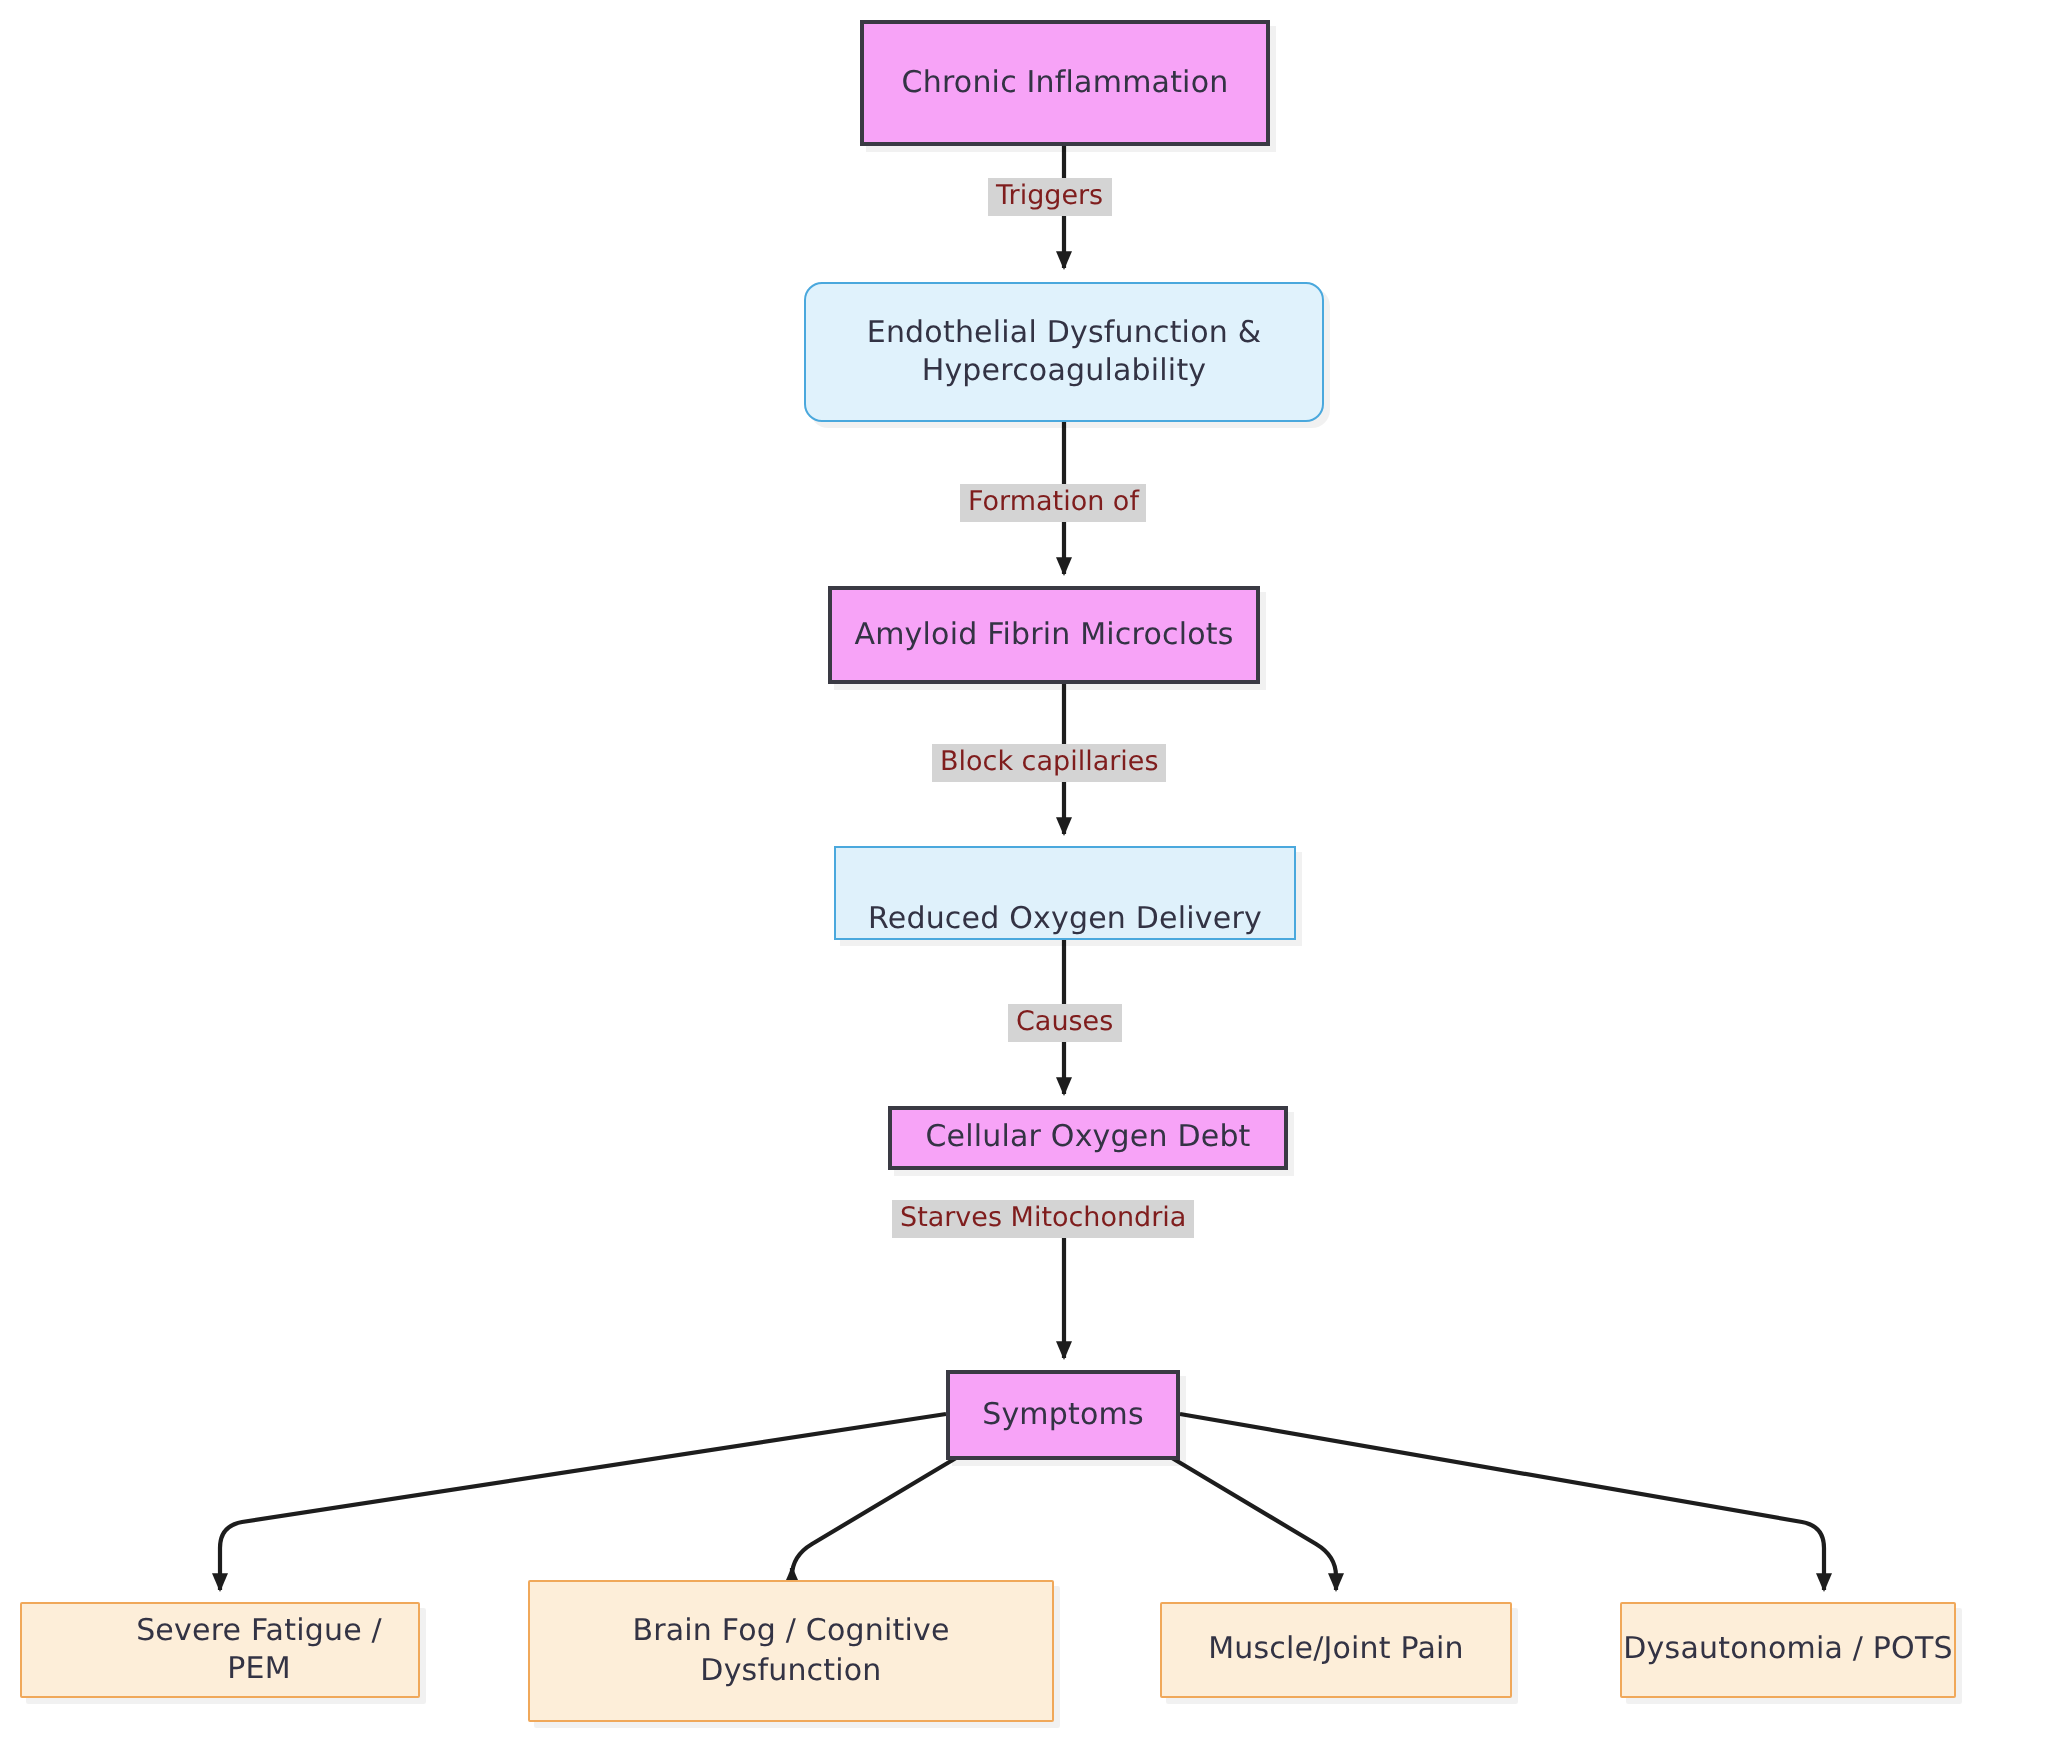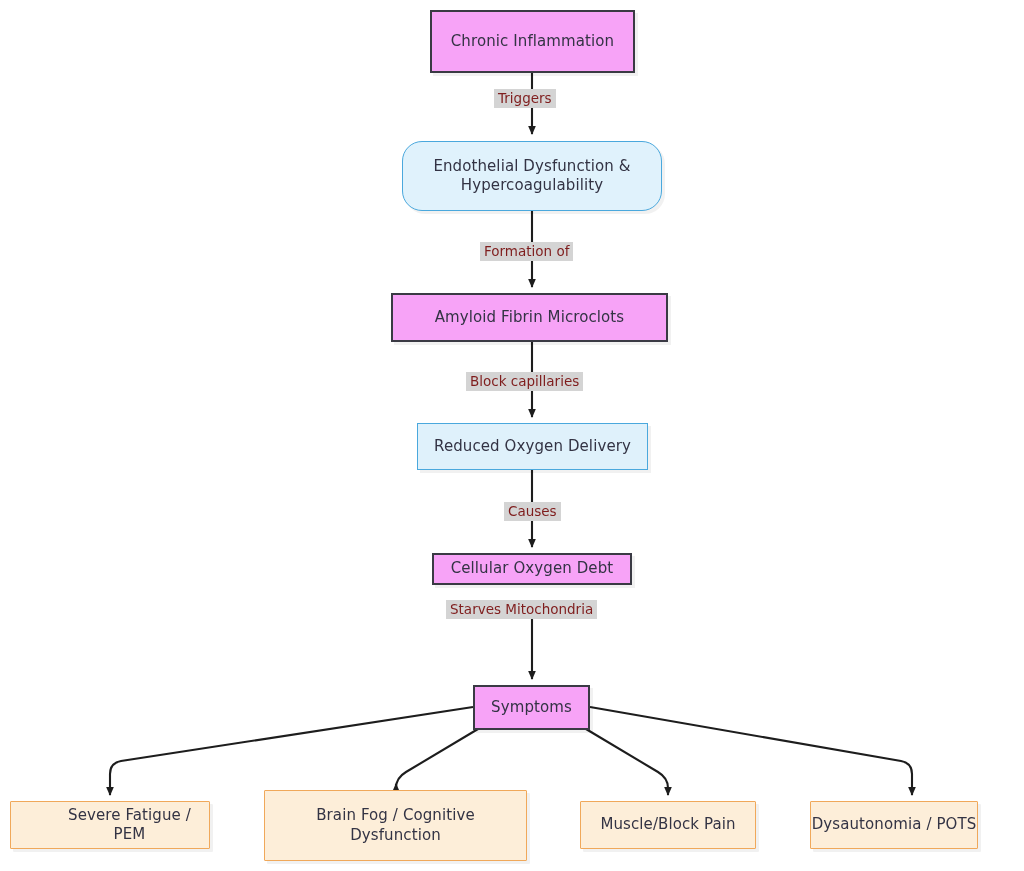--- a/index.html
+++ b/index.html
@@ -43,26 +43,27 @@
     box-shadow: 3px 3px 0 0 rgba(0,0,0,0.055);
   }
   .node-pink {
     background: #f7a3f7;
     border: 2.4px solid #3a3a44;
     border-radius: 0px;
   }
   .node-blue-round {
     background: #e0f2fc;
     border: 1.6px solid #4aa8dd;
-    border-radius: 20px;
+    border-radius: 9px;
   }
   .node-blue {
     background: #dff1fb;
     border: 1.6px solid #4aa8dd;
     border-radius: 0px;
+    align-items: flex-end;
   }
   .node-orange {
     background: #fdeed9;
     border: 1.6px solid #f0a85a;
     border-radius: 1px;
   }
   .edge-label {
     position: absolute;
     box-sizing: border-box;
     background: #d4d4d4;
@@ -101,49 +102,49 @@
     <span>Chronic Inflammation</span>
   </div>
 
   <div class="node node-blue-round" style="left:402px; top:141px; width:260px; height:70px;">
     <span>
       <span>Endothelial Dysfunction &amp;</span><br>
       <span>Hypercoagulability</span>
     </span>
   </div>
 
-  <div class="node node-pink" style="left:391px; top:293px; width:277px; height:49px;text-align:right;">
+  <div class="node node-pink" style="left:414px; top:293px; width:216px; height:49px;text-align:right;">
     <span>Amyloid Fibrin Microclots</span>
   </div>
 
   <div class="node node-blue" style="left:417px; top:423px; width:231px; height:47px;">
     <span>Reduced Oxygen Delivery</span>
   </div>
 
-  <div class="node node-pink" style="left:432px; top:553px; width:200px; height:32px;">
+  <div class="node node-pink" style="left:444px; top:553px; width:200px; height:32px;">
     <span>Cellular Oxygen Debt</span>
   </div>
 
   <div class="node node-pink" style="left:473px; top:685px; width:117px; height:45px;">
     <span>Symptoms</span>
   </div>
 
   <div class="node node-orange" style="left:10px; top:801px; width:200px; height:48px;padding-left:39px;">
     <span>Severe Fatigue / PEM</span>
   </div>
 
   <div class="node node-orange" style="left:264px; top:790px; width:263px; height:71px;">
     <span>
       <span>Brain Fog / Cognitive</span><br>
       <span>Dysfunction</span>
     </span>
   </div>
 
   <div class="node node-orange" style="left:580px; top:801px; width:176px; height:48px;">
-    <span>Muscle/Block Pain</span>
+    <span>Muscle/Joint Pain</span>
   </div>
 
   <div class="node node-orange" style="left:810px; top:801px; width:168px; height:48px;">
     <span>Dysautonomia / POTS</span>
   </div>
 
   <div class="edge-label" style="left:494px; top:89px;">
     <span>Triggers</span>
   </div>
   <div class="edge-label" style="left:480px; top:242px;">

